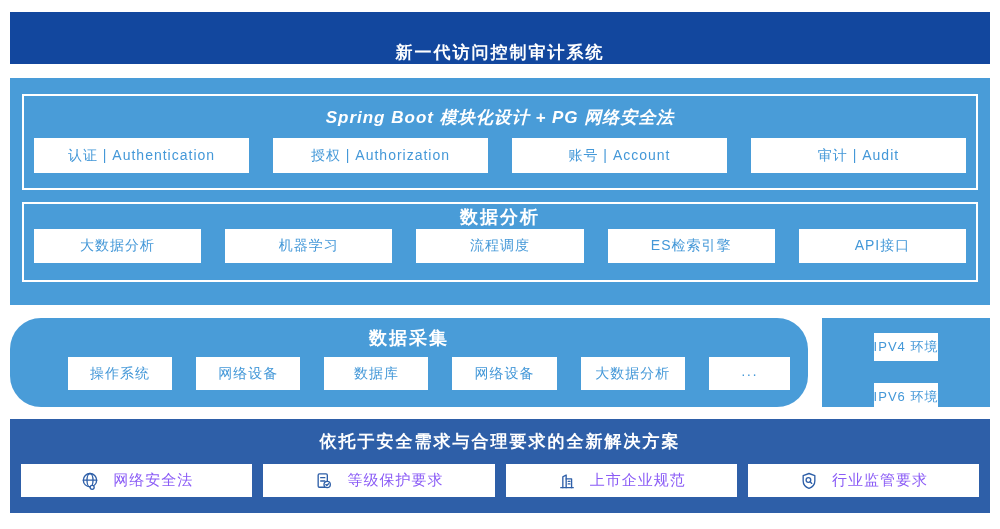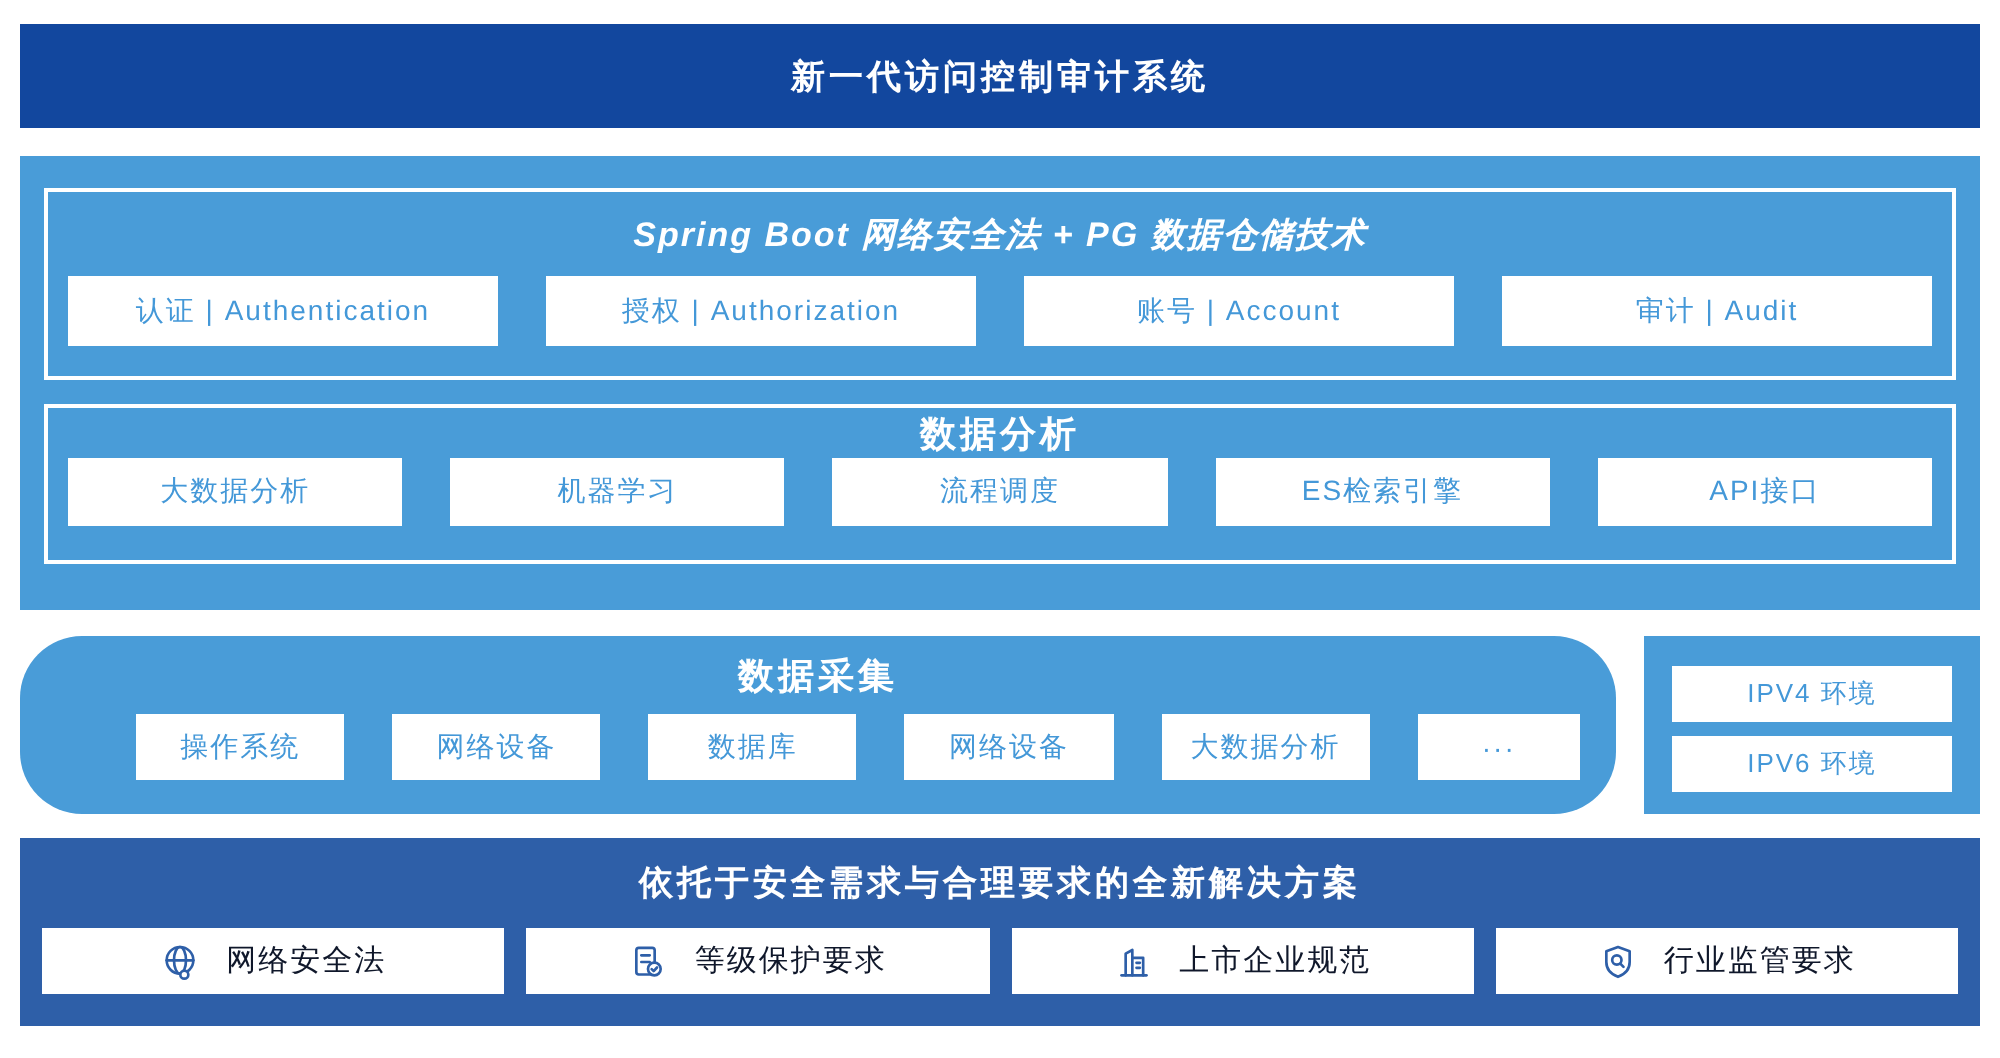--- a/index.html
+++ b/index.html
@@ -7,21 +7,21 @@
   body {
     width: 1000px; height: 529px;
     font-family: "Liberation Sans", "DejaVu Sans", sans-serif;
     overflow: hidden;
   }
   .stage { position: relative; width: 1000px; height: 529px; padding: 12px 10px 16px; }
 
   
   .banner {
     height: 52px; background: #12479E;
-    display: flex; align-items: center; justify-content: center;
+    display: flex; align-items: flex-end; justify-content: center;
   }
   .banner-title {
     color: #ffffff; font-size: 17px; font-weight: bold; letter-spacing: 2px;
   }
 
   
   .sec-title {
     color: #ffffff; font-weight: bold; letter-spacing: 2px;
     display: flex; align-items: center; justify-content: center;
   }
@@ -55,49 +55,49 @@
   .collect {
     width: 798px; background: #499CD8;
     display: flex; flex-direction: column; border-radius: 31px;
   }
   .collect .sec-title { flex: 1; font-size: 18px; }
   .collect .row { height: 33px; margin: 0 18px 17px; flex: none; padding-left: 40px; }
   .collect .wbox.narrow { flex: 0.78; }
   .env {
     flex: 1; background: #499CD8;
     padding: 15px 14px 11px;
-    display: flex; flex-direction: column; gap: 7px;
+    display: flex; flex-direction: column; gap: 22px; align-items: center;
   }
   .env .wbox { flex: none; height: 28px; font-size: 13px; }
 
   
   .solution {
     margin-top: 12px; height: 94px; background: #2E5FA8;
     display: flex; flex-direction: column;
   }
   .solution .sec-title { flex: 1; font-size: 17px; }
   .solution .row { height: 33px; margin: 0 11px 16px; gap: 11px; flex: none; }
-  .solution .wbox { color: #0f172a; font-size: 15px; gap: 13px; }
+  .solution .wbox { color: #8b5cf6; font-size: 15px; gap: 13px; }
   .sol-icon { width: 20px; height: 20px; display: block; }
   .sol-icon * { stroke: #2E5FA8; stroke-width: 1.6; fill: none; stroke-linecap: round; stroke-linejoin: round; }
   .sol-icon .fillwhite { fill: #ffffff; }
 </style>
 </head>
 <body>
 
 <div class="stage">
 
   <div class="banner">
     <span class="banner-title">新一代访问控制审计系统</span>
   </div>
 
   <div class="platform">
 
     <div class="bordered bordered-a">
-      <div class="sec-title spring-title">Spring Boot 网络安全法 + PG 数据仓储技术</div>
+      <div class="sec-title spring-title">Spring Boot 模块化设计 + PG 网络安全法</div>
       <div class="row">
         <div class="wbox">认证 | Authentication</div>
         <div class="wbox">授权 | Authorization</div>
         <div class="wbox">账号 | Account</div>
         <div class="wbox">审计 | Audit</div>
       </div>
     </div>
 
     <div class="bordered bordered-b">
       <div class="sec-title">数据分析</div>

